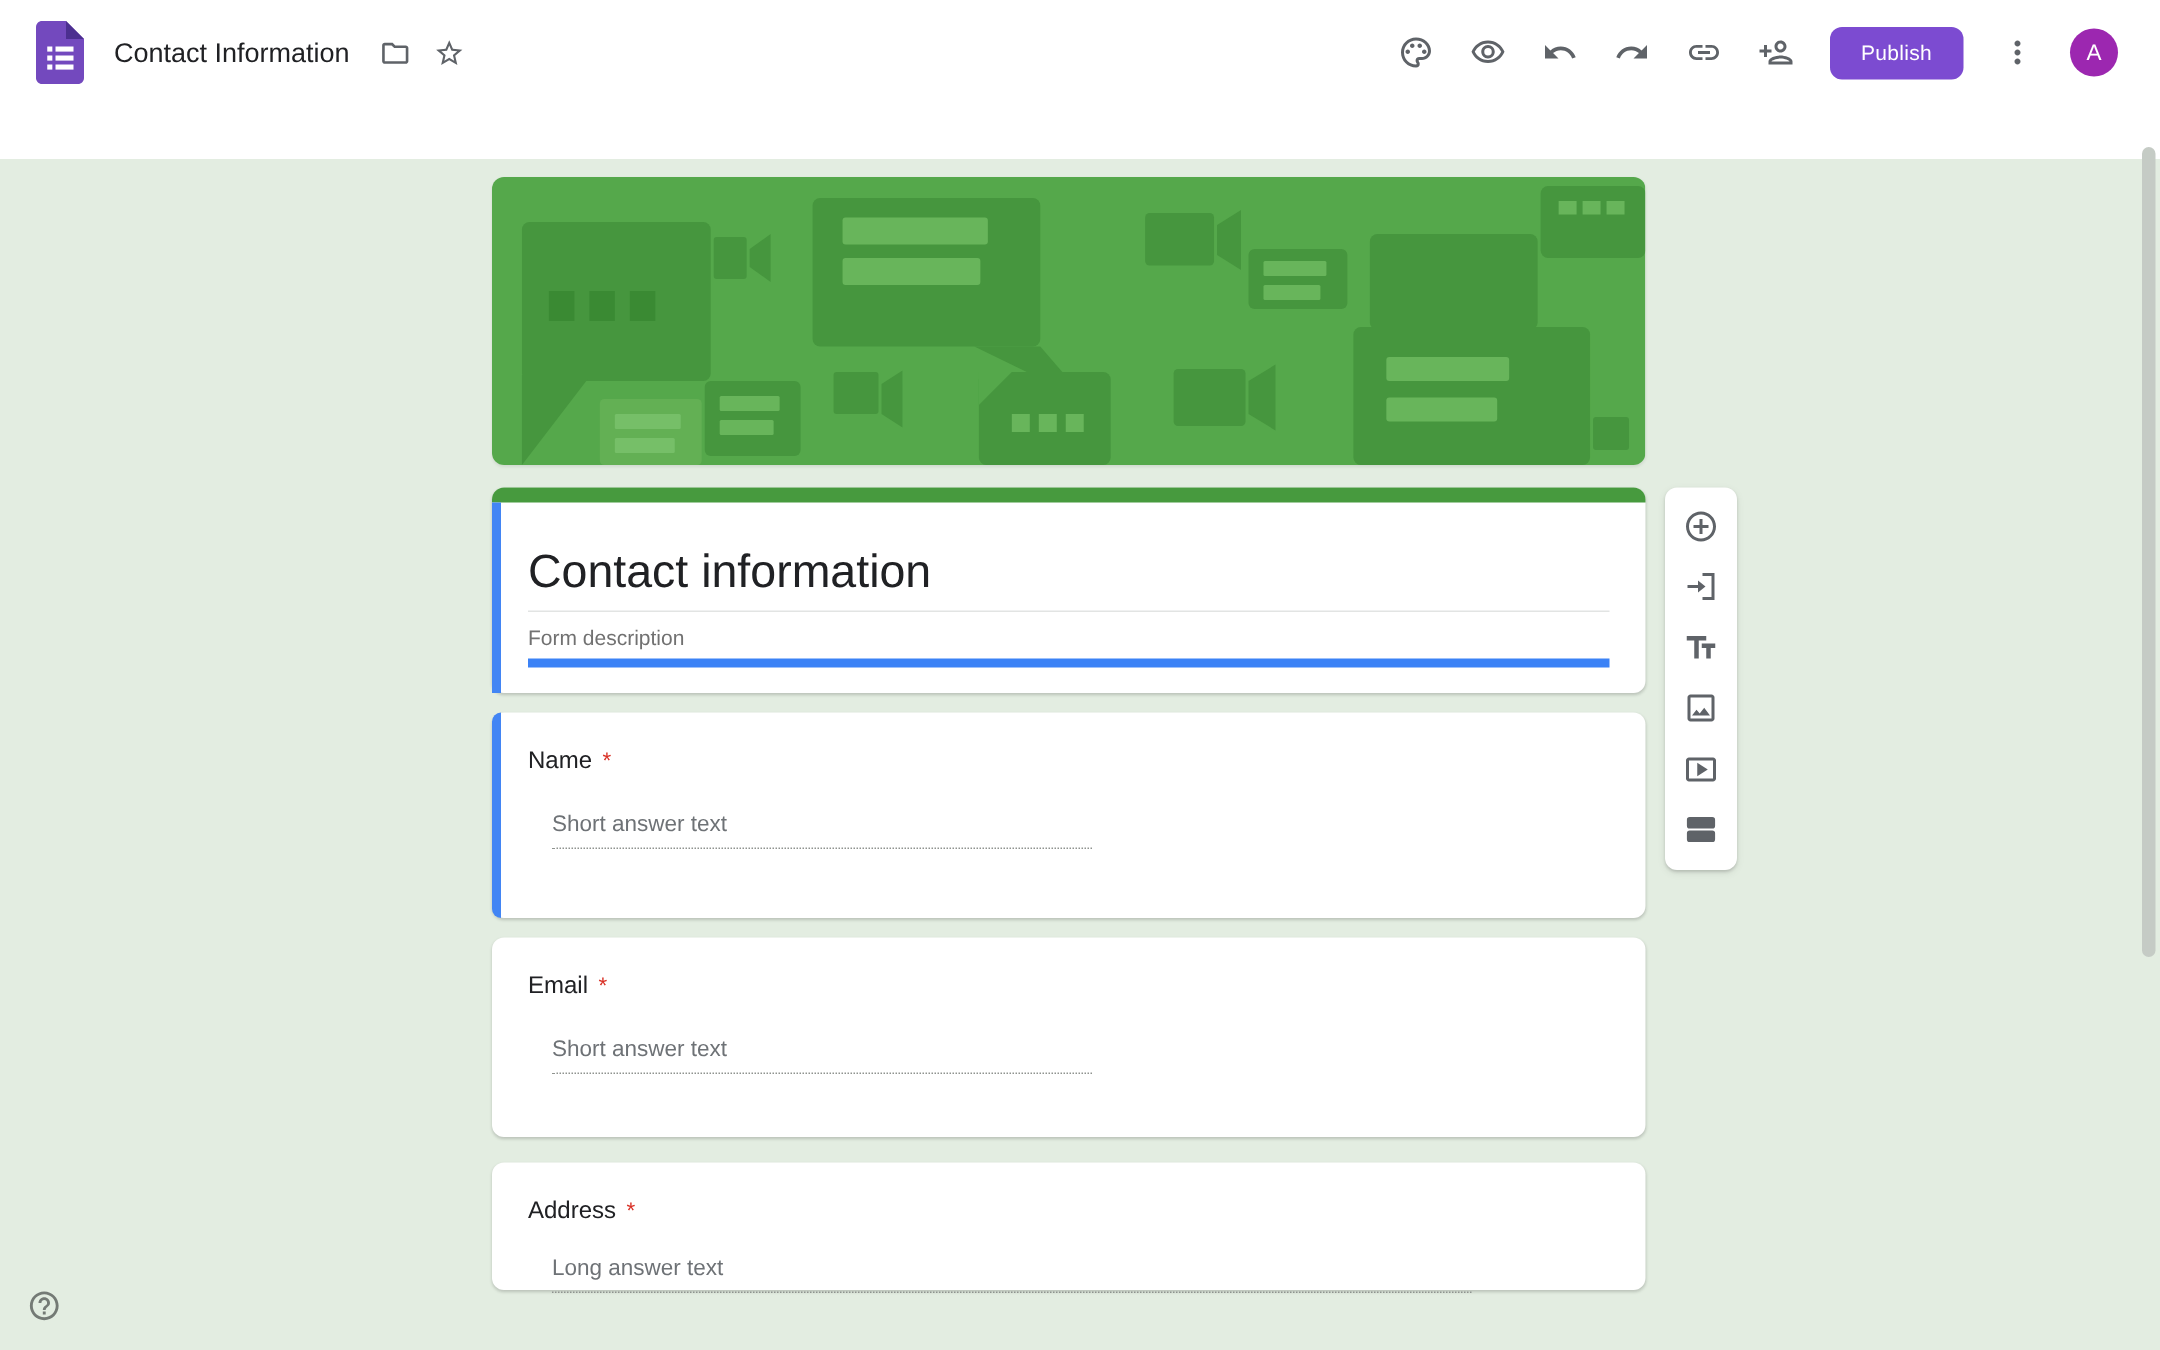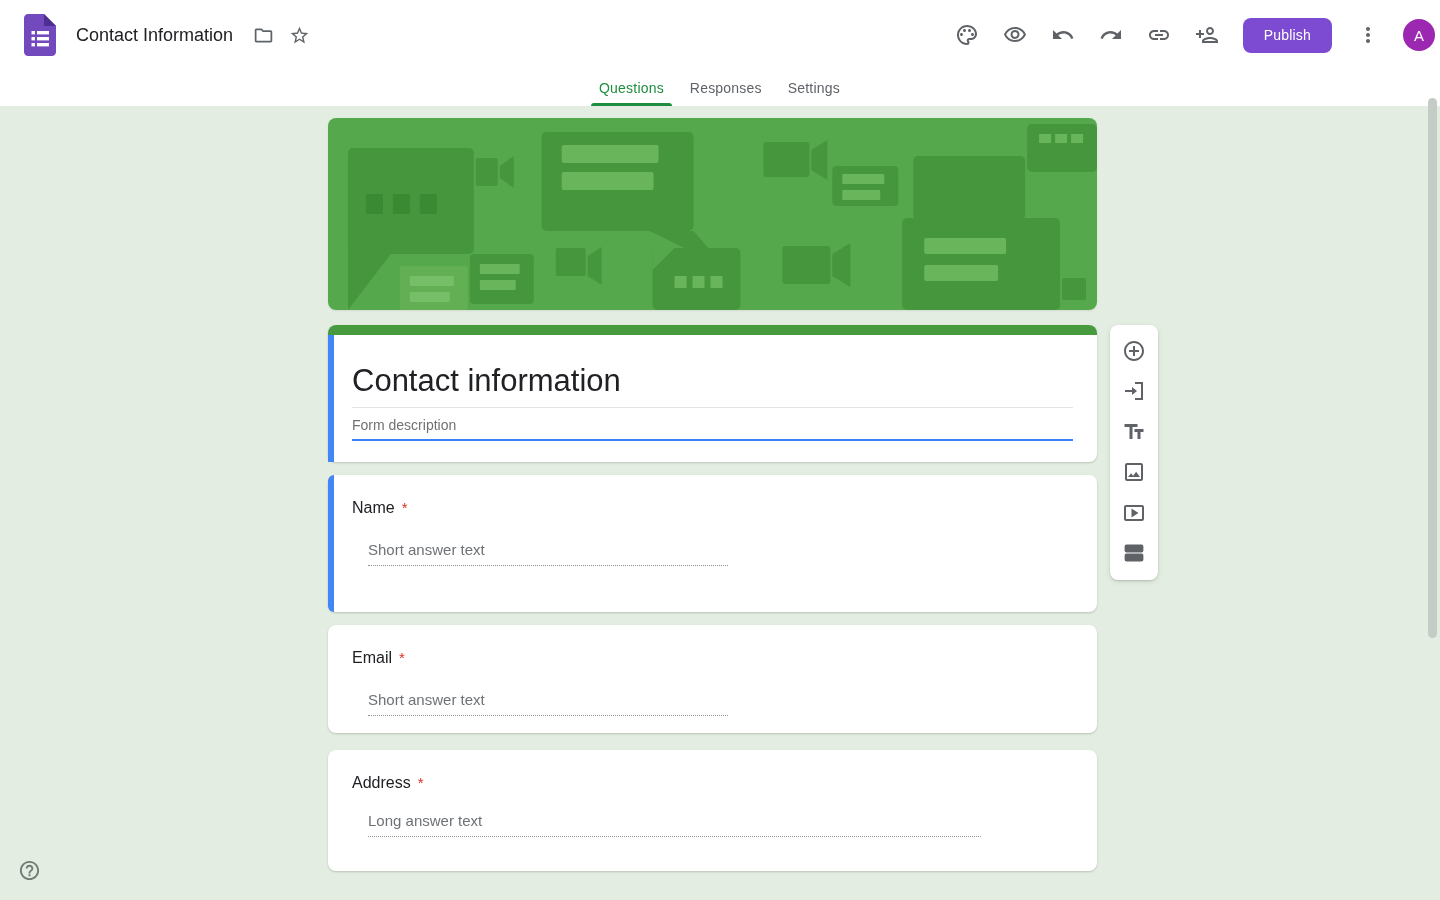--- a/index.html
+++ b/index.html
@@ -13,21 +13,21 @@
   
   .app-header {
     position:absolute; top:0; left:0; width:1440px; height:106px;
     background:#ffffff; z-index:5;
   }
   .header-top { position:absolute; top:0; left:0; right:0; height:70px; display:flex; align-items:center; }
   .logo-btn { margin-left:22px; width:36px; height:44px; display:flex; align-items:center; justify-content:center; cursor:pointer; }
   .doc-title { margin-left:18px; font-size:18px; color:#202124; white-space:nowrap; }
   .small-icon-btn { margin-left:16px; width:28px; height:28px; display:flex; align-items:center; justify-content:center; border-radius:50%; cursor:pointer; }
   .small-icon-btn svg { width:21px; height:21px; fill:#5f6368; }
-  .header-right { position:absolute; right:5px; top:0; height:70px; display:flex; align-items:center; gap:23px; }
+  .header-right { position:absolute; right:28px; top:0; height:70px; display:flex; align-items:center; gap:23px; }
   .tool-icon-btn { width:25px; height:25px; display:flex; align-items:center; justify-content:center; cursor:pointer; }
   .tool-icon-btn svg { width:24px; height:24px; fill:#5f6368; }
   .publish-btn {
     height:35px; padding:0 21px; background:#7C4BD1; color:#fff; border:none;
     border-radius:8px; font-size:14px; font-family:inherit; letter-spacing:.2px; cursor:pointer;
   }
   .avatar { width:32px; height:32px; border-radius:50%; background:#9C27B0; color:#fff;
     display:flex; align-items:center; justify-content:center; font-size:15px; cursor:pointer; }
   
   .tabs-row { position:absolute; bottom:0; left:50%; transform:translateX(-50.2%); display:flex; height:36px; }
@@ -39,23 +39,23 @@
   .banner { width:769px; height:192px; border-radius:8px; overflow:hidden; box-shadow:0 1px 2px rgba(0,0,0,.08); }
   .card {
     position:relative; background:#fff; border-radius:8px;
     box-shadow:0 1px 2px rgba(0,0,0,.13), 0 1px 3px rgba(0,0,0,.06);
   }
   .sel-bar { position:absolute; left:0; top:0; bottom:0; width:6px; background:#4285F4; border-radius:8px 0 0 8px; }
   .title-card { margin-top:15px; height:137px; padding:22px 24px 0 24px; }
   .title-card .green-top { position:absolute; top:0; left:0; right:0; height:10px; background:#479A3E; border-radius:8px 8px 0 0; }
   .title-card .sel-bar { top:10px; border-radius:0; }
   .form-title-input { margin-top:16px; font-size:31px; color:#202124; padding-bottom:8px; border-bottom:1px solid #e2e4e3; cursor:text; }
-  .form-desc-input { margin-top:9px; font-size:14px; color:#717171; padding-bottom:6px; border-bottom:2px solid #3b82f6; cursor:text; }
+  .form-desc-input { margin-top:9px; font-size:14px; color:#717171; padding-bottom:6px; border-bottom:6px solid #3b82f6; cursor:text; }
   .q-card { margin-top:13px; padding:24px 8px 0 24px; cursor:pointer; }
-  .q-card.h1 { height:137px; } .q-card.h2 { height:108px; } .q-card.h3 { height:121px; margin-top:17px; }
+  .q-card.h1 { height:137px; } .q-card.h2 { height:133px; } .q-card.h3 { height:85px; margin-top:17px; }
   .q-label-row { display:flex; align-items:flex-start; font-size:16px; color:#202124; }
   .req-star { color:#D93025; margin-left:7px; font-size:15px; line-height:1; padding-top:1px; }
   .answer-placeholder { margin-top:24px; font-size:15px; color:#6e7276; padding-bottom:7px; border-bottom:1px dotted #8f938f;margin-left:16px; }
   .answer-placeholder.short { width:360px; }
   .answer-placeholder.long  { width:613px; }
   .q-card.h3 .answer-placeholder { margin-top:20px; }
   
   .side-toolbar {
     position:absolute; left:1110px; top:325px; width:48px; height:255px; z-index:2;
     background:#fff; border-radius:8px; box-shadow:0 1px 2px rgba(0,0,0,.15), 0 2px 6px rgba(0,0,0,.08);
@@ -133,25 +133,20 @@
       <button class="publish-btn">Publish</button>
       <div class="tool-icon-btn">
         <svg viewBox="0 0 24 24">
             <path d="M12 8c1.1 0 2-.9 2-2s-.9-2-2-2-2 .9-2 2 .9 2 2 2zm0 2c-1.1 0-2 .9-2 2s.9 2 2 2 2-.9 2-2-.9-2-2-2zm0 6c-1.1 0-2 .9-2 2s.9 2 2 2 2-.9 2-2-.9-2-2-2z"></path>
           </svg>
       </div>
       <div class="avatar">A</div>
     </div>
   </div>
 
-  <div class="tabs-row">
-    <div class="tab active">Questions</div>
-    <div class="tab">Responses</div>
-    <div class="tab">Settings</div>
-  </div>
 </div>
 
 <div class="content-col">
 
   <div class="banner">
     <svg viewBox="0 0 770 192" width="769" height="192" preserveAspectRatio="none">
       <rect width="770" height="192" fill="#55A84B"></rect>
       <g fill="#46963E">
         <rect x="20" y="30" width="126" height="106" rx="5"></rect>
         <path d="M20 132 L20 192 L66 132 Z"></path>

